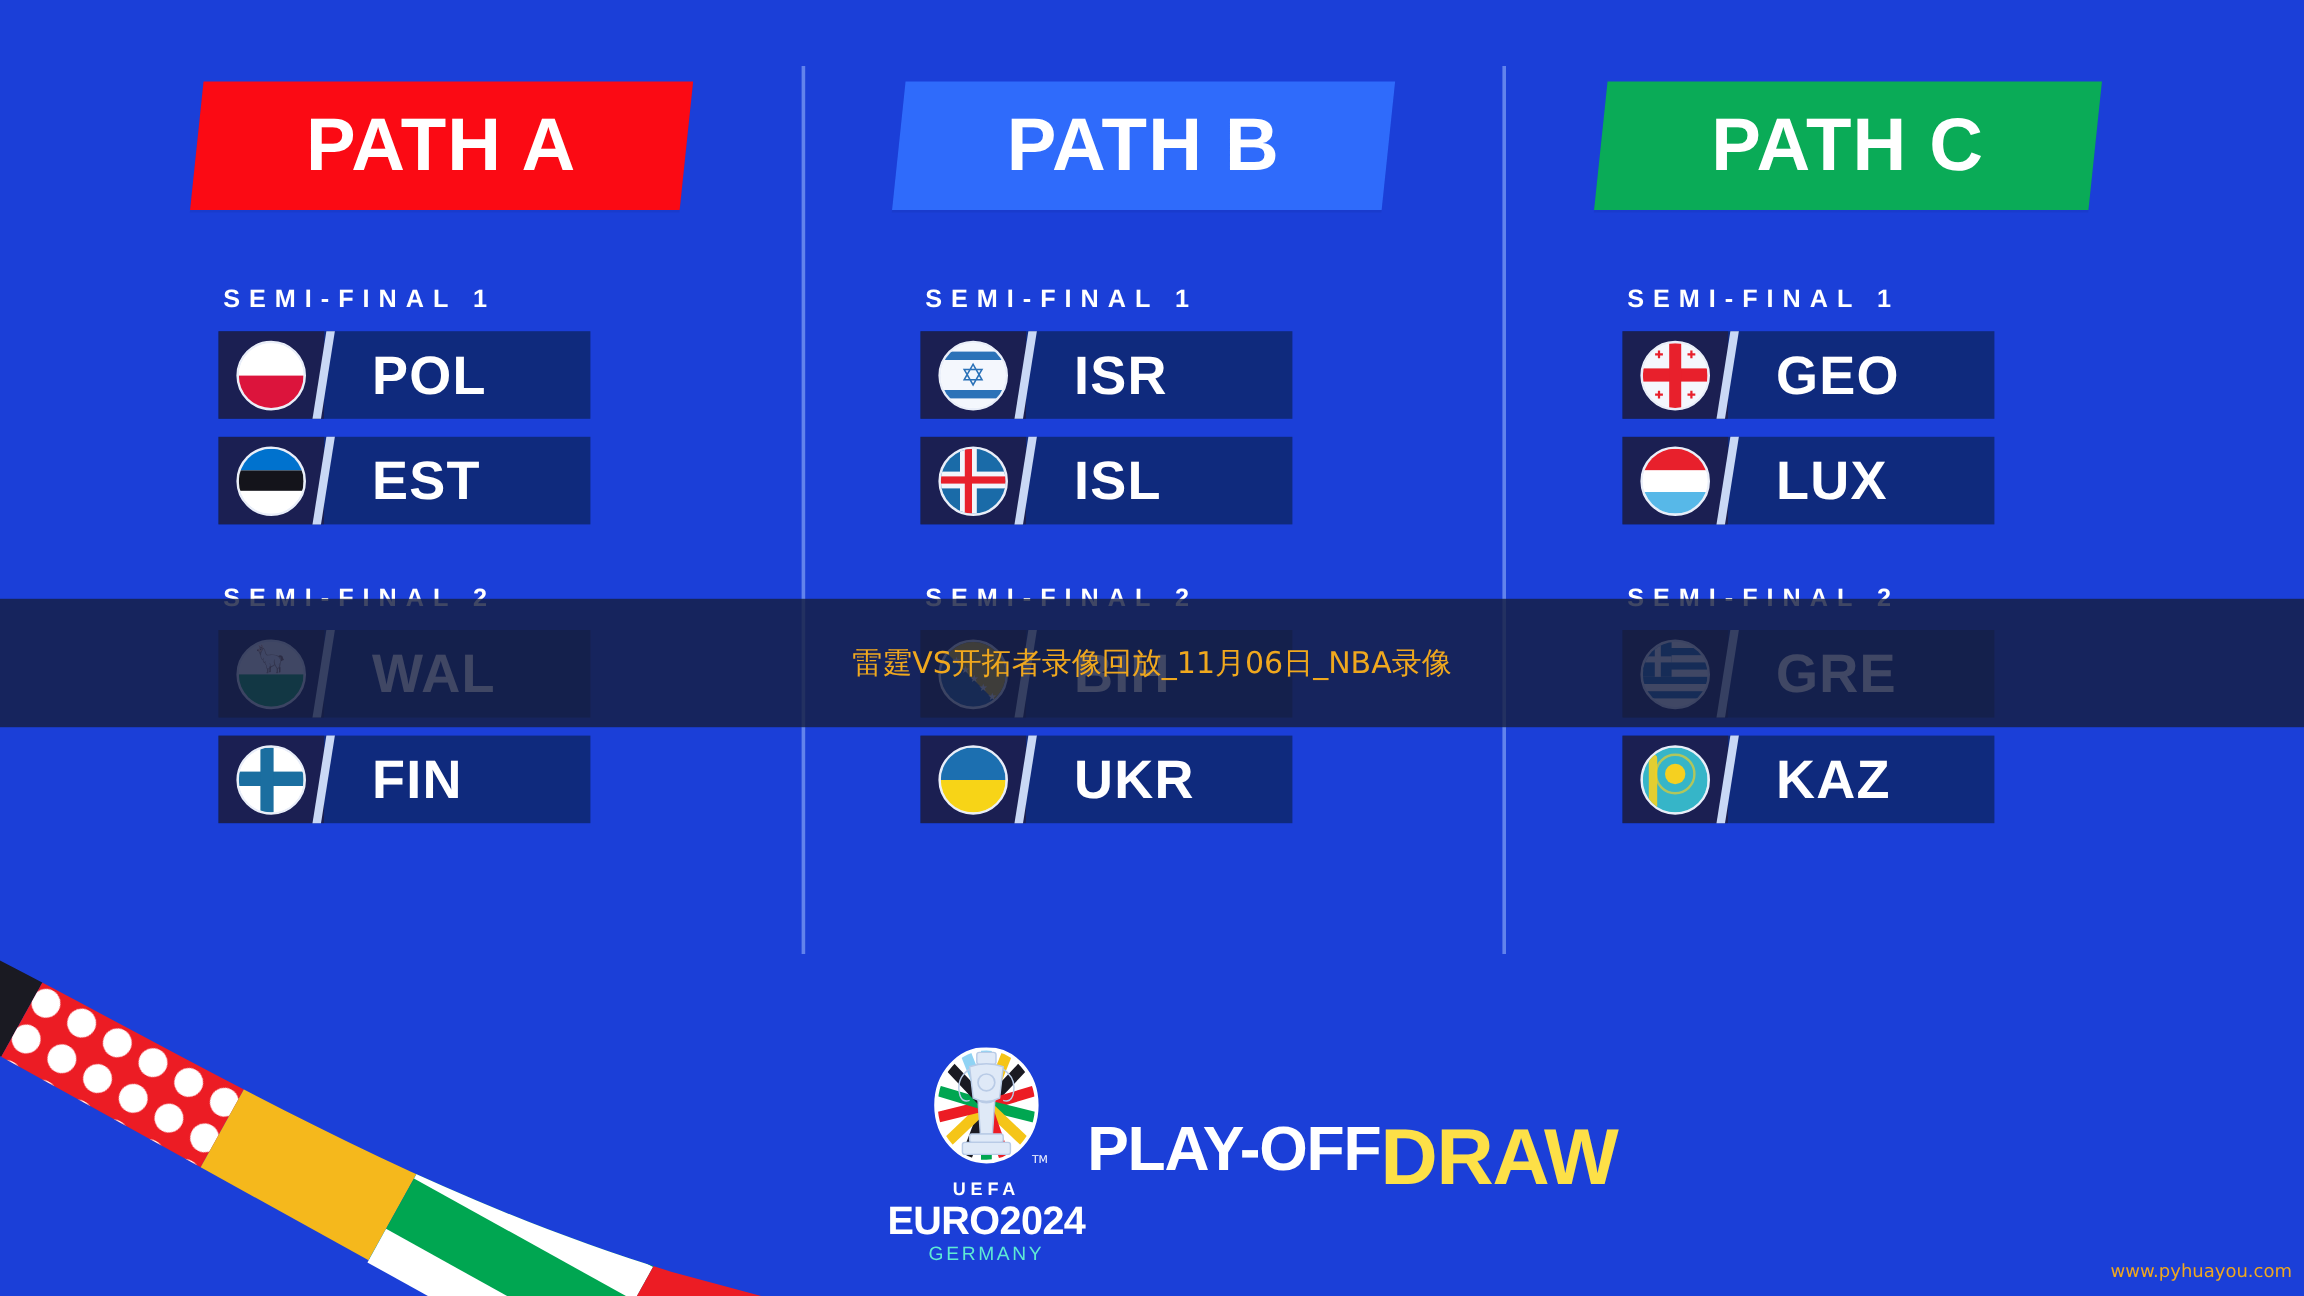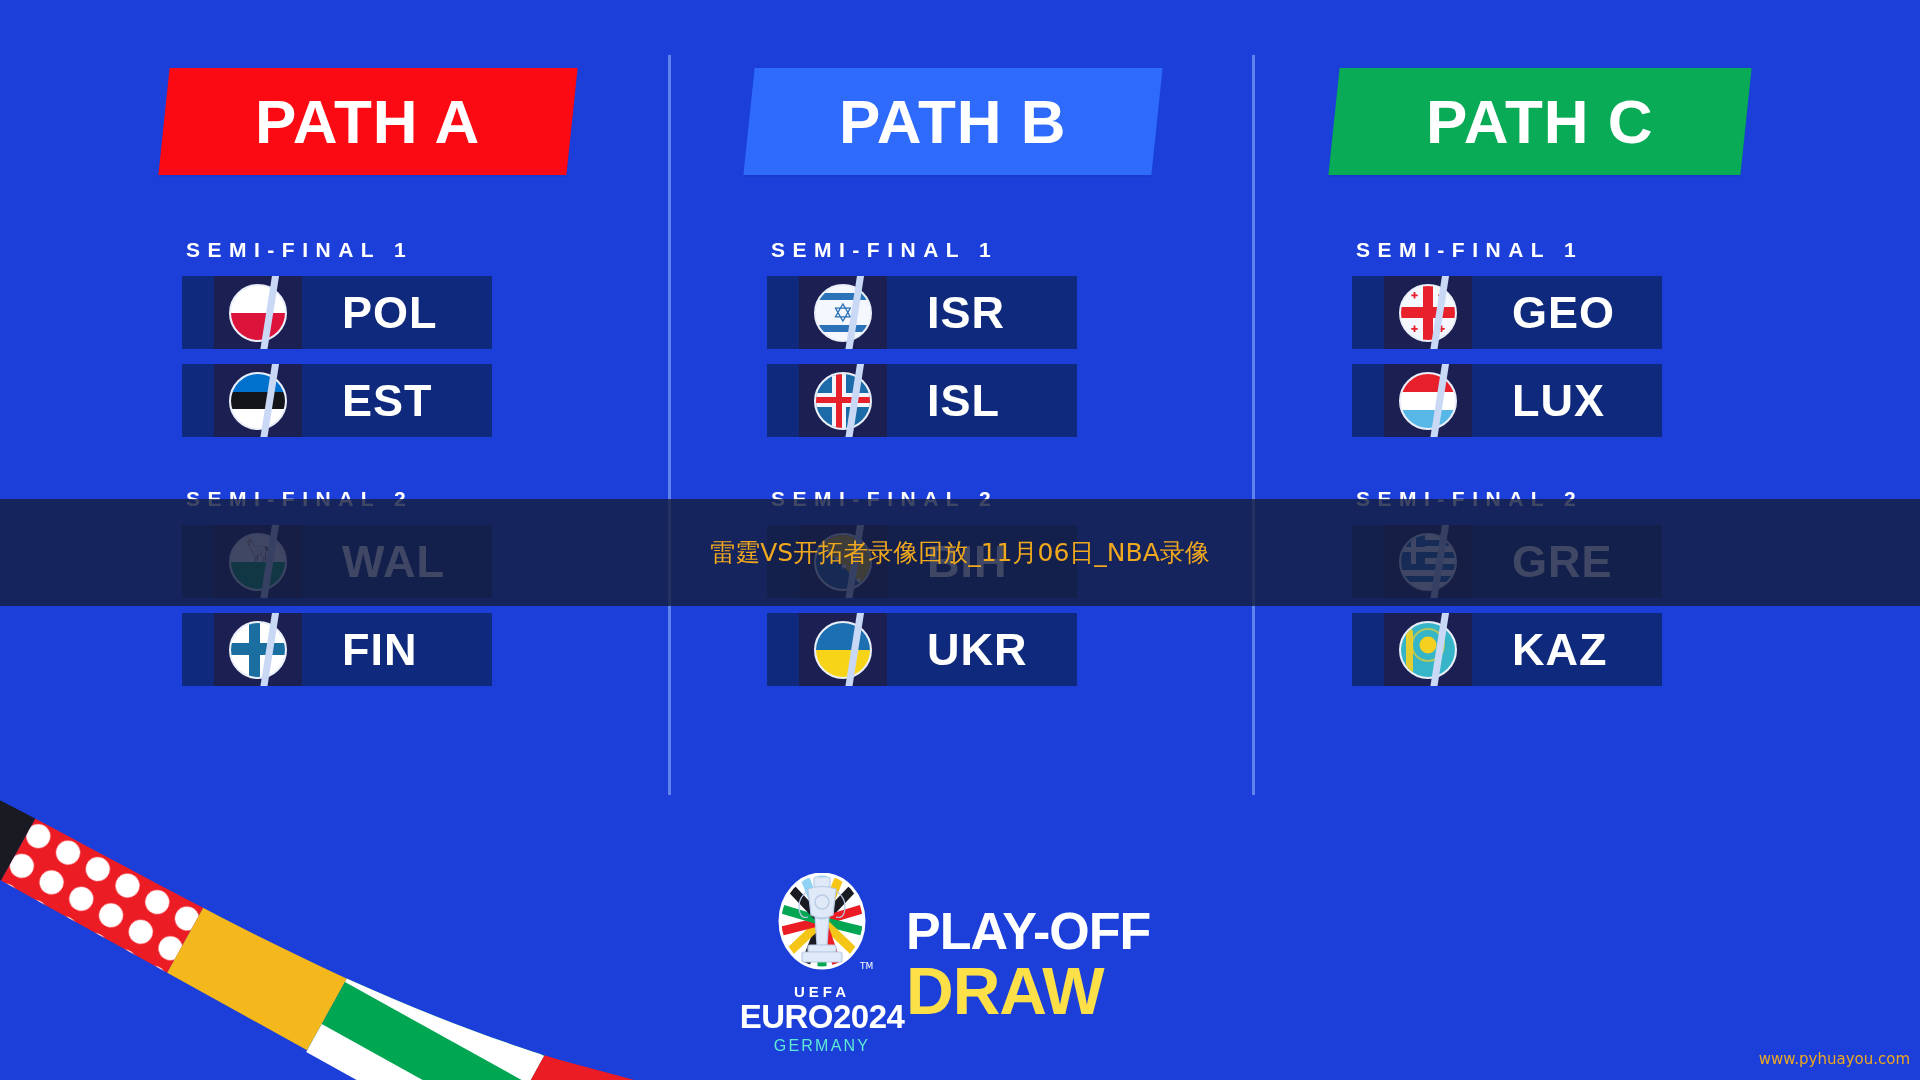--- a/index.html
+++ b/index.html
@@ -59,21 +59,20 @@
 
   .team-row {
     position:relative;
     width:310px;
     height:73px;
     margin-left:22px;
     margin-bottom:15px;
     background:#0f2a7d;
     display:flex; align-items:center;
     overflow:hidden;
-    padding-left:32px;
   }
   .flag-cell {
     width:88px; height:100%;
     background:#1b1f52;
     display:flex; align-items:center; justify-content:center;
     flex:0 0 88px;
   }
   .flag {
     width:58px; height:58px; border-radius:50%;
     border:2px solid #e9eef9;
@@ -159,21 +158,21 @@
   #logo-block {
     position:absolute; left:766px; bottom:25px;
     display:flex; align-items:center; gap:28px;
     z-index:4;
   }
   #logo-mark { width:112px; display:flex; flex-direction:column; align-items:center; }
   #trophy-wrap { position:relative; width:104px; height:104px; }
   #uefa-text { color:#ffffff; font-size:15px; letter-spacing:4px; font-weight:bold; margin-top:6px;}
   #euro-text { color:#fff; font-size:33px; font-weight:bold; letter-spacing:-0.5px; line-height:1.05; }
   #germany-text { color:#5eead4; font-size:16px; letter-spacing:2.2px; margin-top:2px; }
-  #playoff-words { display:flex; flex-direction:column; }
+  #playoff-words { display:flex; flex-direction:row; }
   #playoff-words .l1 { color:#fff; font-size:52px; font-weight:bold; letter-spacing:-1px; line-height:1.05; }
   #playoff-words .l2 { color:#fde047; font-size:66px; font-weight:bold; letter-spacing:-1px; line-height:1.0; }
 
   
   #watermark-band {
     position:absolute; left:0; top:483px; width:1920px; height:107px;
     background:rgba(22,30,66,.82);
     z-index:20;
     display:flex; align-items:center; justify-content:center;margin-top:16px;
   }

